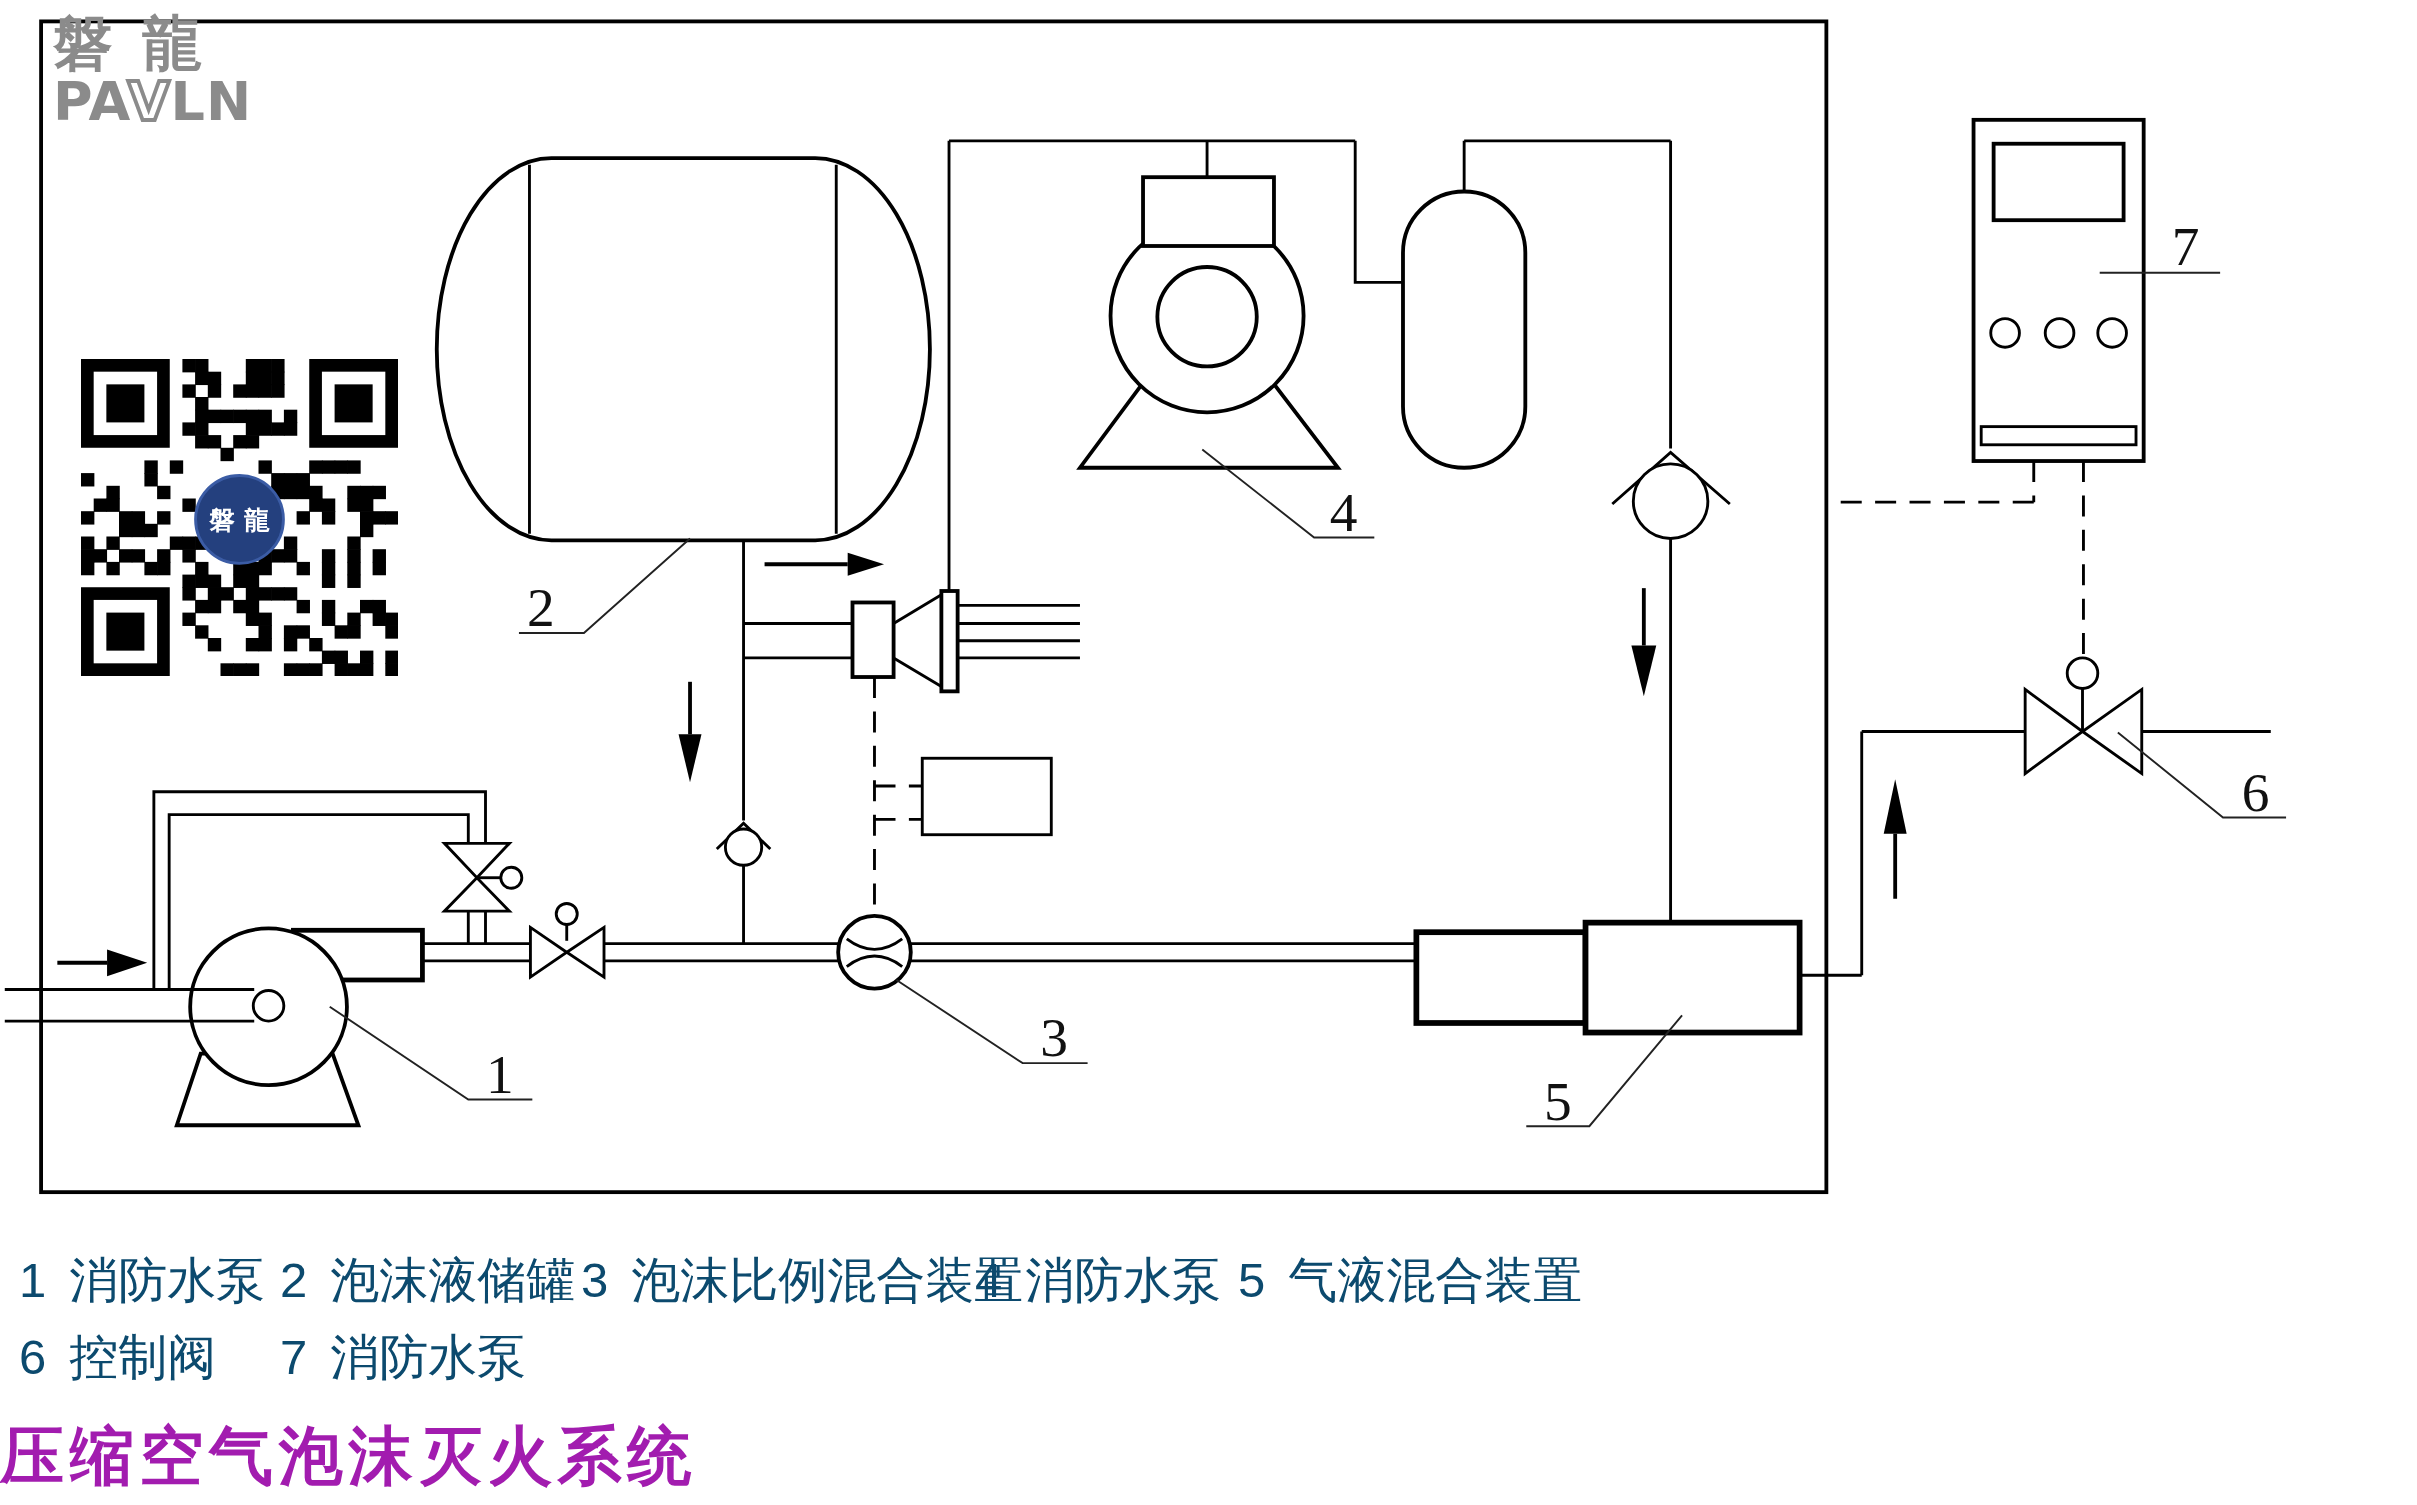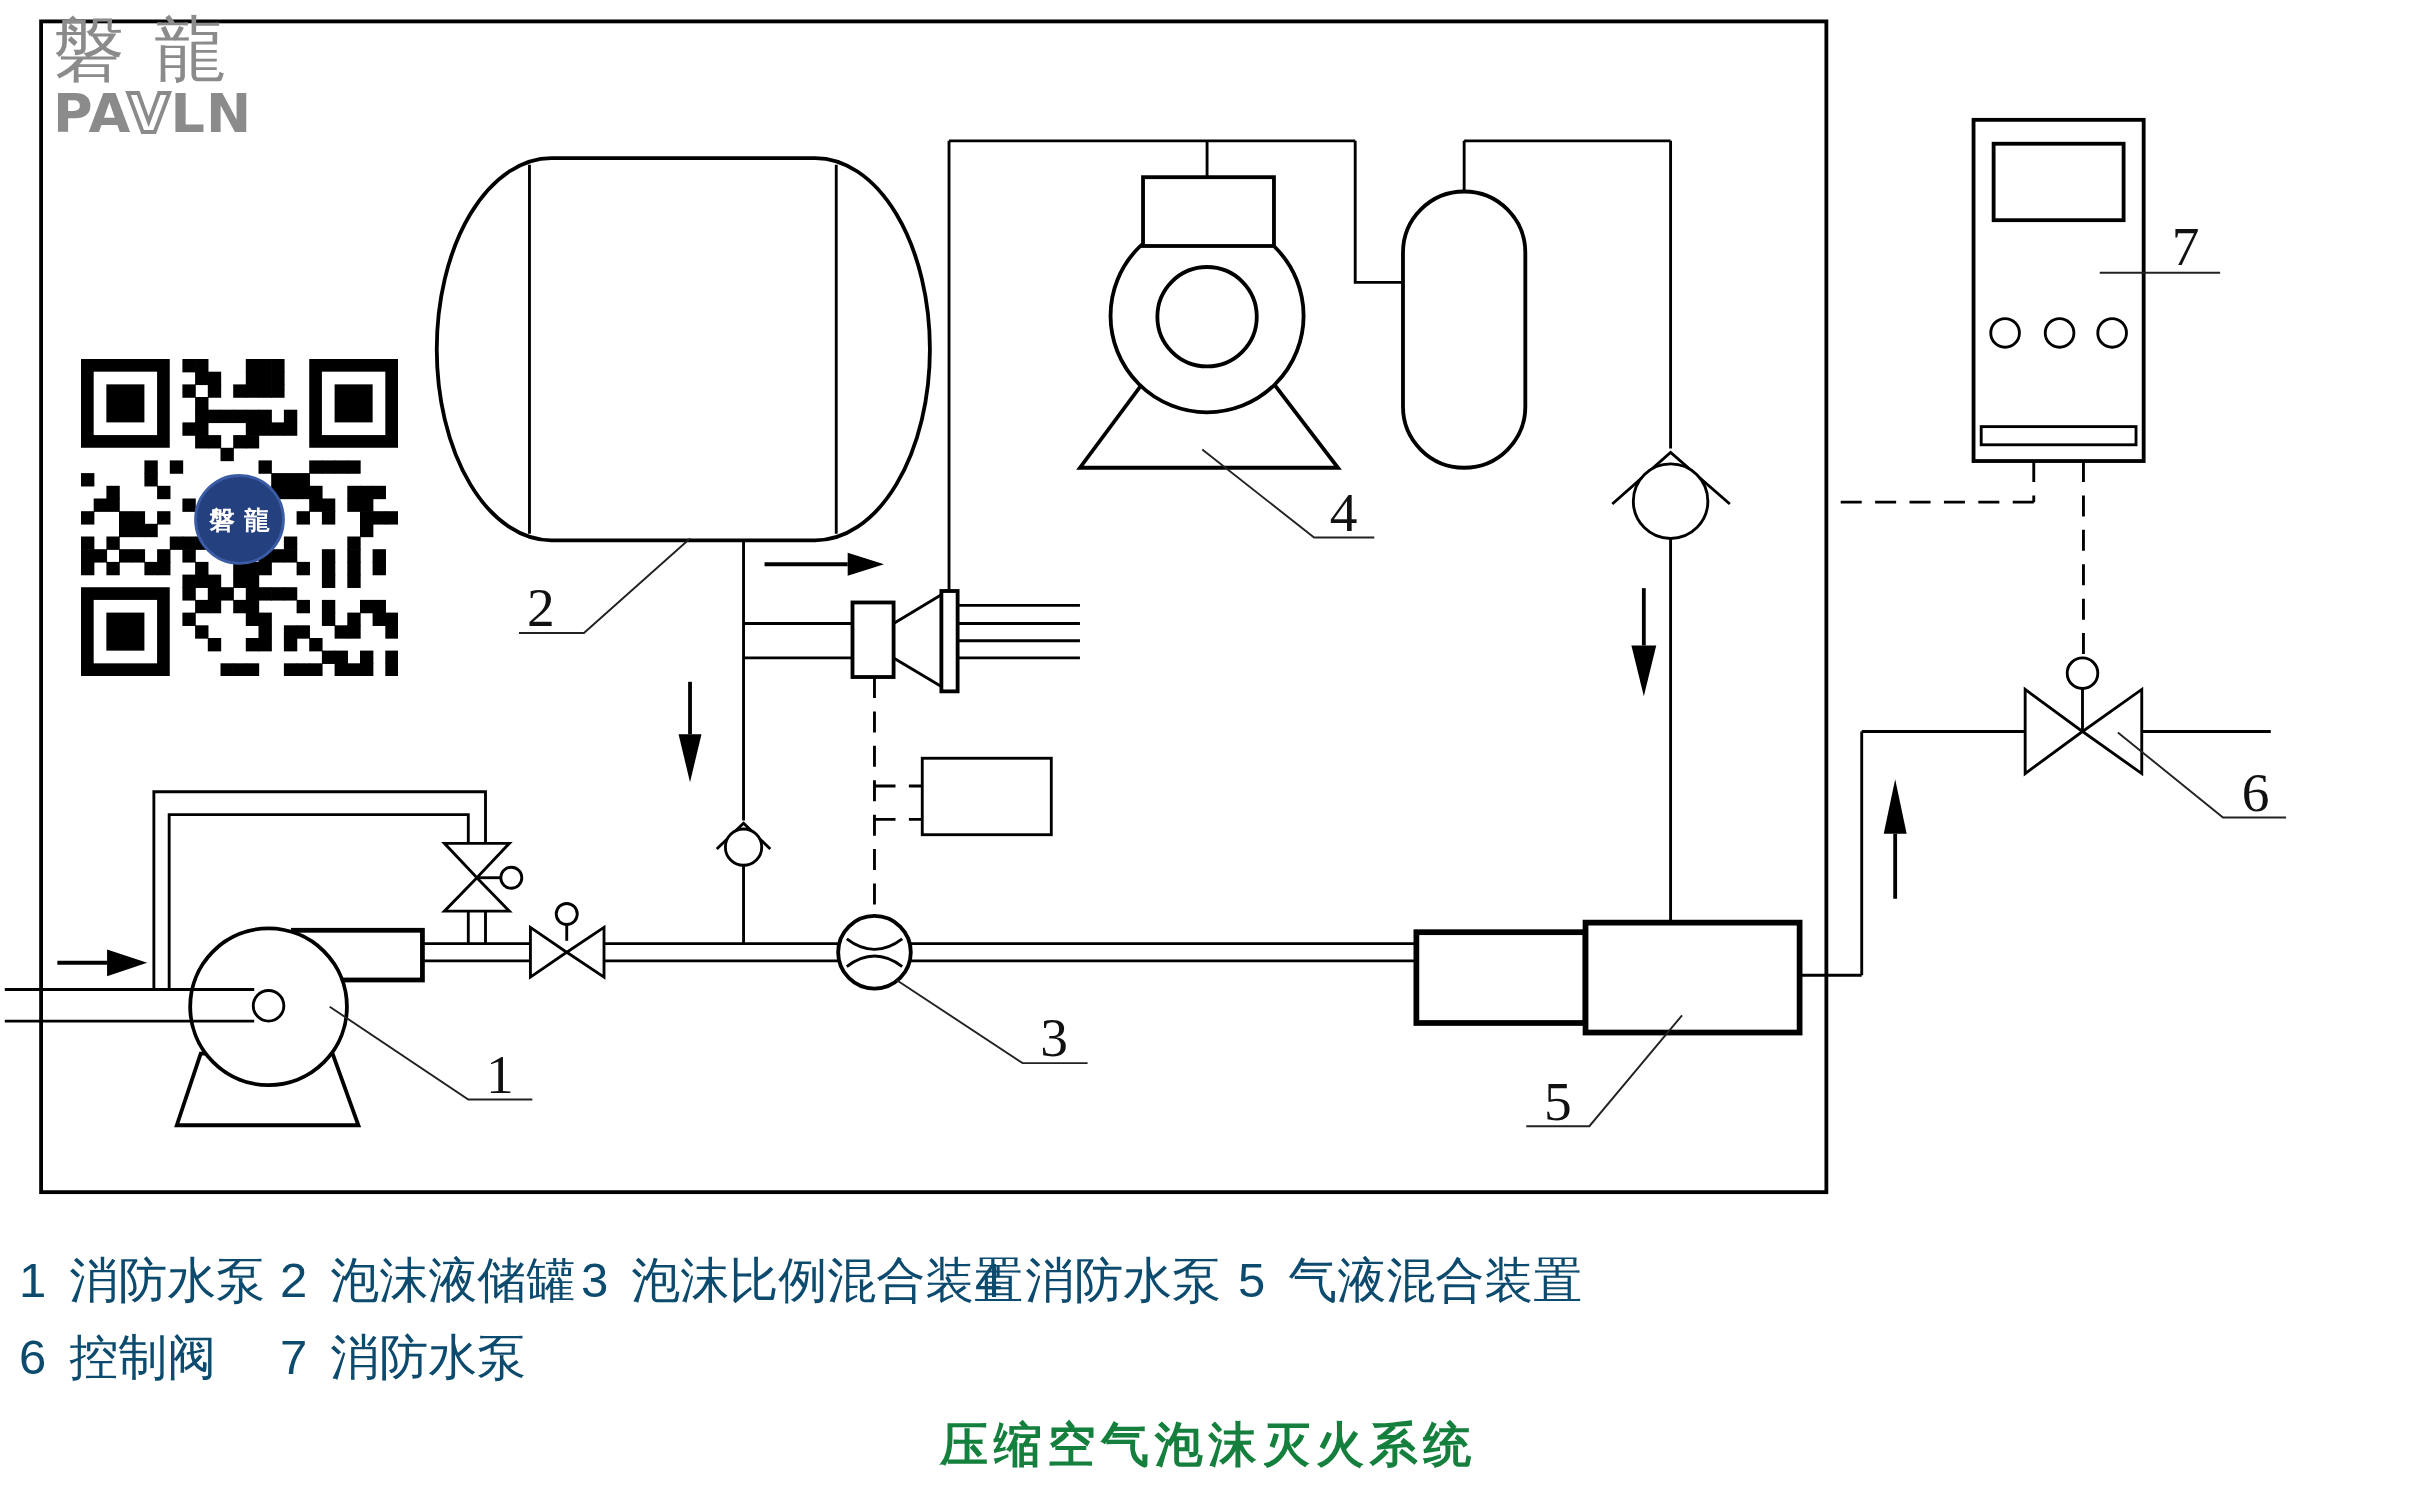--- a/index.html
+++ b/index.html
@@ -1,34 +1,34 @@
 <!DOCTYPE html>
 <html><head>
 <meta charset="utf-8">
 <style>
   html,body{margin:0;padding:0;background:#fff;}
   #page{position:relative;width:2417px;height:1506px;background:#fff;overflow:hidden;
         font-family:"Liberation Serif","DejaVu Serif",serif;}
   #diagram-svg{position:absolute;left:0;top:0;z-index:1;}
   
   #brand{position:absolute;left:53px;top:13.4px;z-index:3;color:#8b8b8b;}
-  #logo-cn{font-size:72px;font-weight:normal;letter-spacing:29px;line-height:1.0;
+  #logo-cn{font-size:60px;font-weight:bold;letter-spacing:29px;line-height:1.0;
            font-family:"DejaVu Sans","Liberation Sans",sans-serif;}
   #logo-latin{font-size:54px;font-weight:800;letter-spacing:1px;line-height:1.0;margin-top:1.9px;
               font-family:"DejaVu Sans","Liberation Sans",sans-serif;}
   #logo-latin .hollow{color:#fff;-webkit-text-stroke:3.8px #8b8b8b;}
   
   #qr-wrap{position:absolute;left:81px;top:359px;width:317px;height:317px;z-index:3;}
   
   .legend-item{position:absolute;z-index:3;font-size:49px;color:#0c4a6e;white-space:nowrap;
                font-family:Liberation Sans, sans-serif;}
   .legend-item .li-label{margin-left:23px;}
   
-  #page-title{position:absolute;left:0;right:0;top:1413px;text-align:center;z-index:3;
-              font-size:48px;letter-spacing:5.7px;color:#15803d;font-weight:bold;
+  #page-title{position:absolute;left:0;right:0;top:1413px;text-align:left;z-index:3;
+              font-size:64px;letter-spacing:5.7px;color:#a21caf;font-weight:bold;
               font-family:"Liberation Serif","DejaVu Serif",serif;}
   text.callout{font-size:58px;fill:#111;font-family:"Liberation Serif","DejaVu Serif",serif;}
   #qr-center-text{font-family:"DejaVu Sans","Liberation Sans",sans-serif;}
 </style>
 </head>
 <body>
 
 <div id="page">
 
   <div id="brand">

